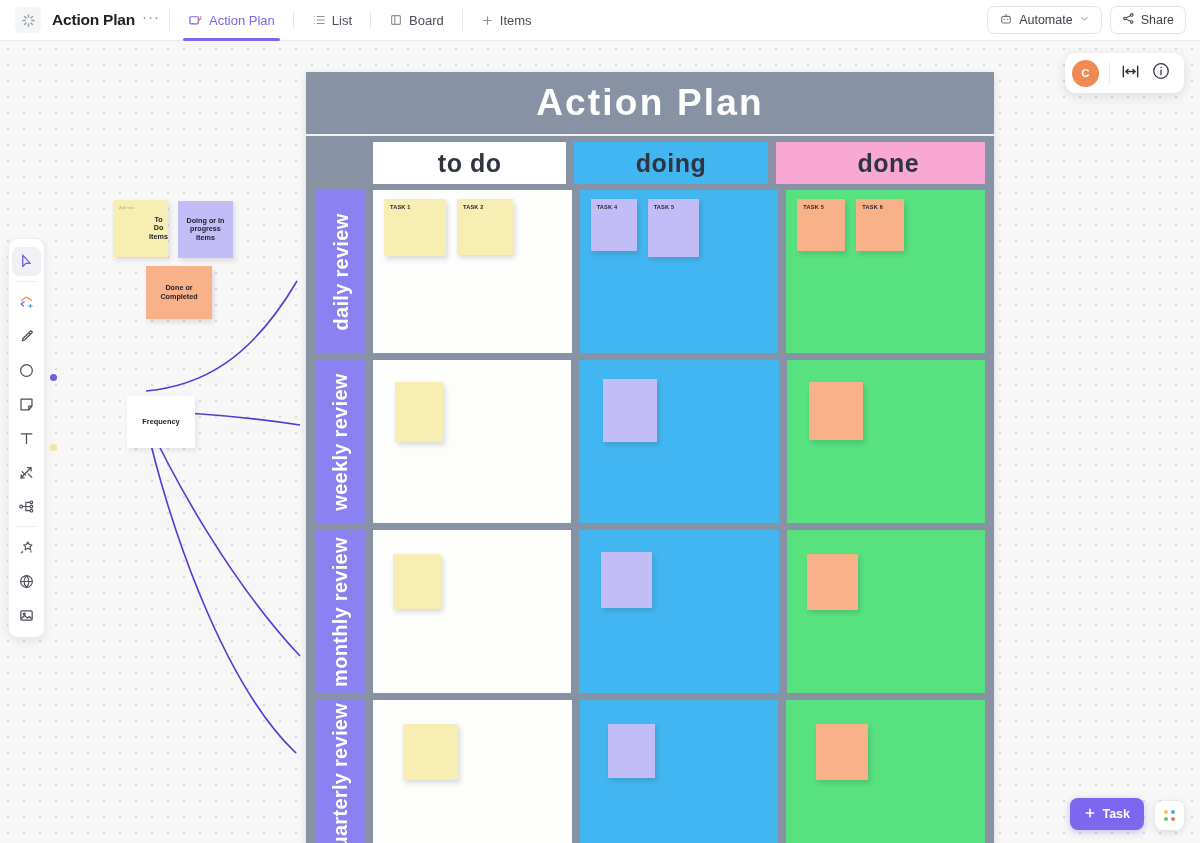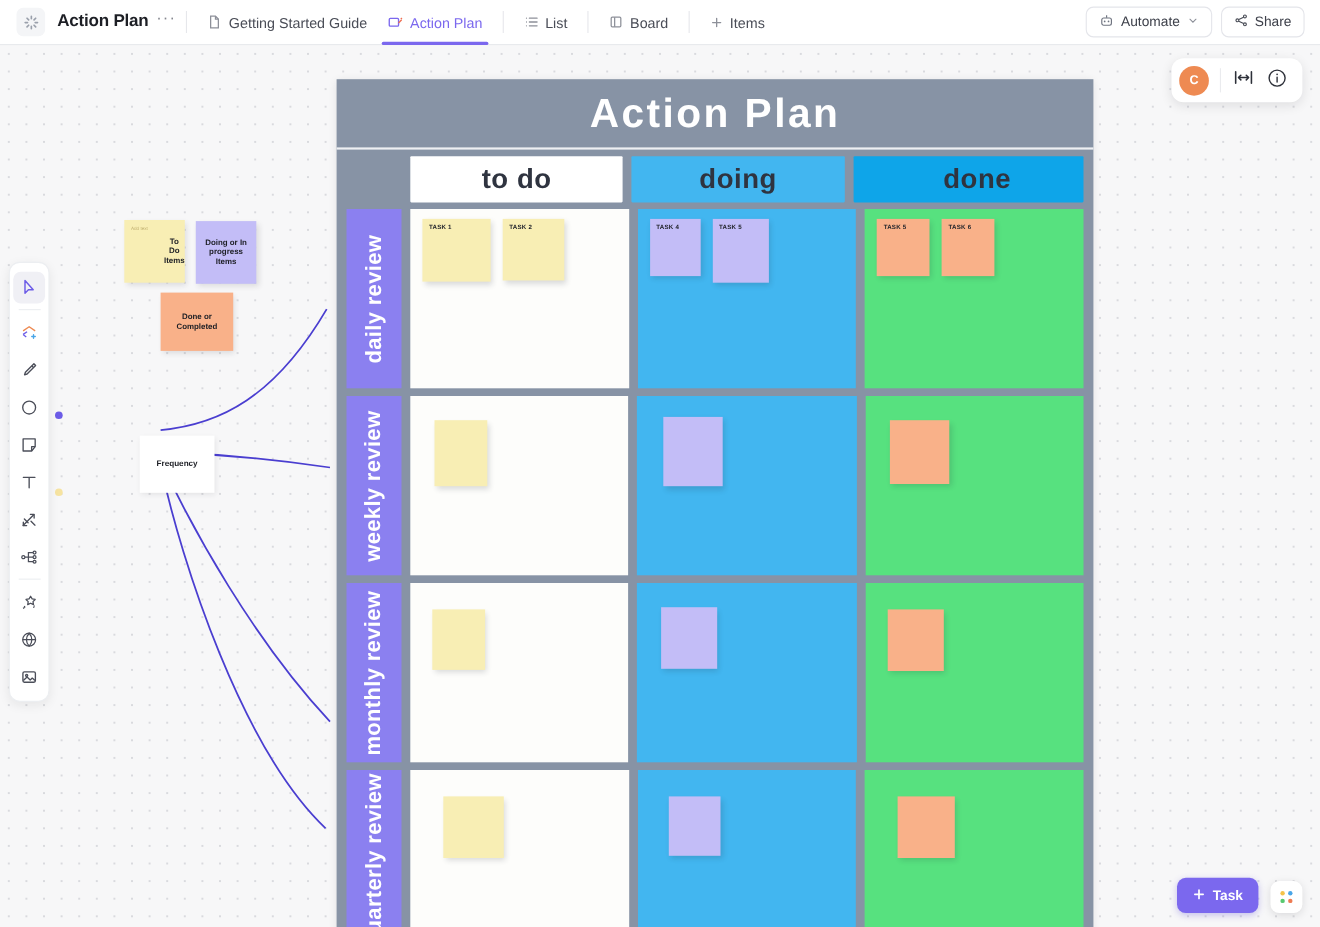--- a/index.html
+++ b/index.html
@@ -156,21 +156,21 @@
   .chead {
     flex: 1; align-self: stretch;
     display: flex; align-items: center; justify-content: center;
     font-size: 25px; font-weight: bold;
     letter-spacing: 0.5px;
     color: #2f3440;
     border-radius: 1px;
   }
   .chead.todo  { background: #ffffff; }
   .chead.doing { background: #42b6f0; }
-  .chead.done  { background: #0ea5e9; padding-left: 16px; }
+  .chead.done  { background: #f9a8d4; padding-left: 16px; }
 
   #grid {
     flex: 1; display: flex; flex-direction: column;
     padding: 0 9px 9px 9px; gap: 7px;
   }
   .brow { flex: 1; display: flex; gap: 8px; min-height: 0; }
   .rowlabel {
     width: 50px; flex: none;
     background: #8b80f0;
     display: flex; align-items: center; justify-content: center;
@@ -249,29 +249,20 @@
   <div class="tb-logo">
     <svg width="15" height="15" viewBox="0 0 16 16" fill="none" stroke="#9aa0ab" stroke-width="1.6" stroke-linecap="round">
       <path d="M8 2v2.3M8 11.7V14M2 8h2.3M11.7 8H14M3.8 3.8l1.6 1.6M10.6 10.6l1.6 1.6M12.2 3.8l-1.6 1.6M5.4 10.6l-1.6 1.6"></path>
     </svg>
   </div>
   <div class="tb-title">Action Plan</div>
   <div class="tb-dots">···</div>
 
   <div class="tb-sep"></div>
 
-  <div class="tab">
-    <span>
-      <svg width="14" height="14" viewBox="0 0 16 16" fill="none" stroke="#8d9099" stroke-width="1.3">
-        <path d="M4 2h5l3 3v9H4z"></path>
-          <path d="M9 2v3h3"></path>
-      </svg>
-    </span>
-    <span>Getting Started Guide</span>
-  </div>
 
   <div class="tab active">
     <span>
       <svg width="15" height="15" viewBox="0 0 16 16" fill="none" stroke="#7b68ee" stroke-width="1.3">
         <rect x="2" y="4" width="9" height="7.5" rx="1"></rect>
         <path d="M11 8.5l3-3.2" stroke="#ee6e52"></path>
         <path d="M13.2 3.6l1.1 1.1" stroke="#ee6e52"></path>
       </svg>
     </span>
     <span>Action Plan</span>

